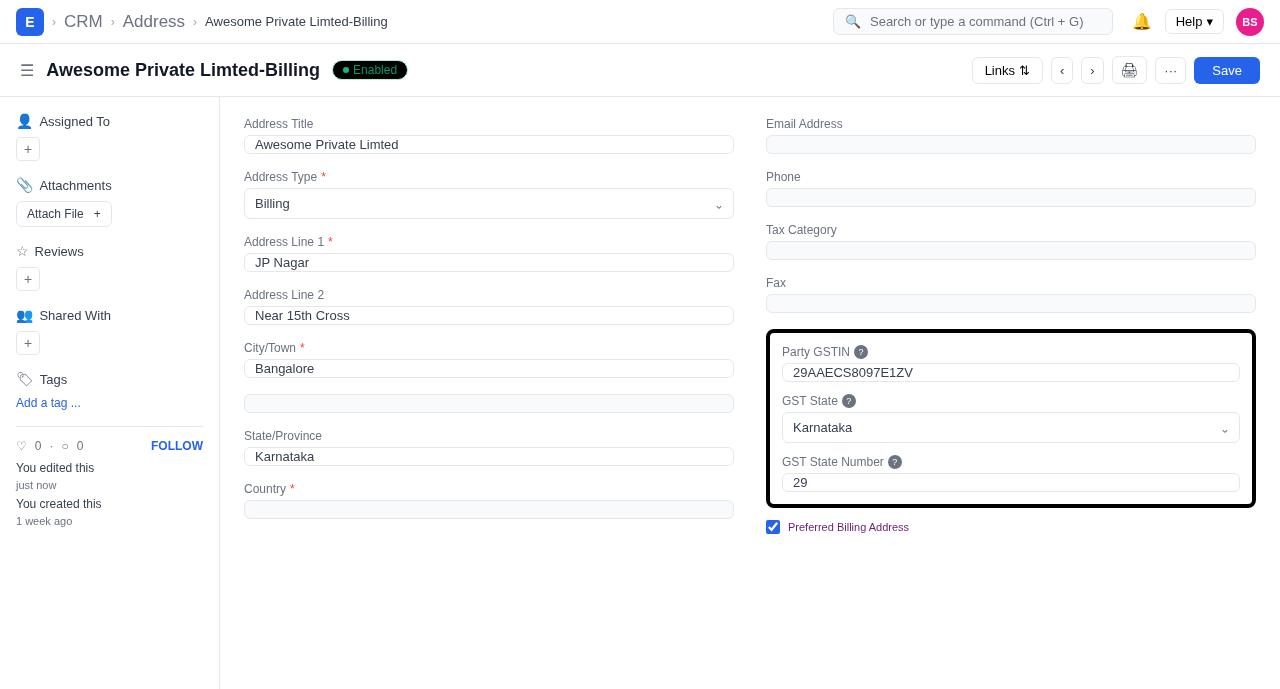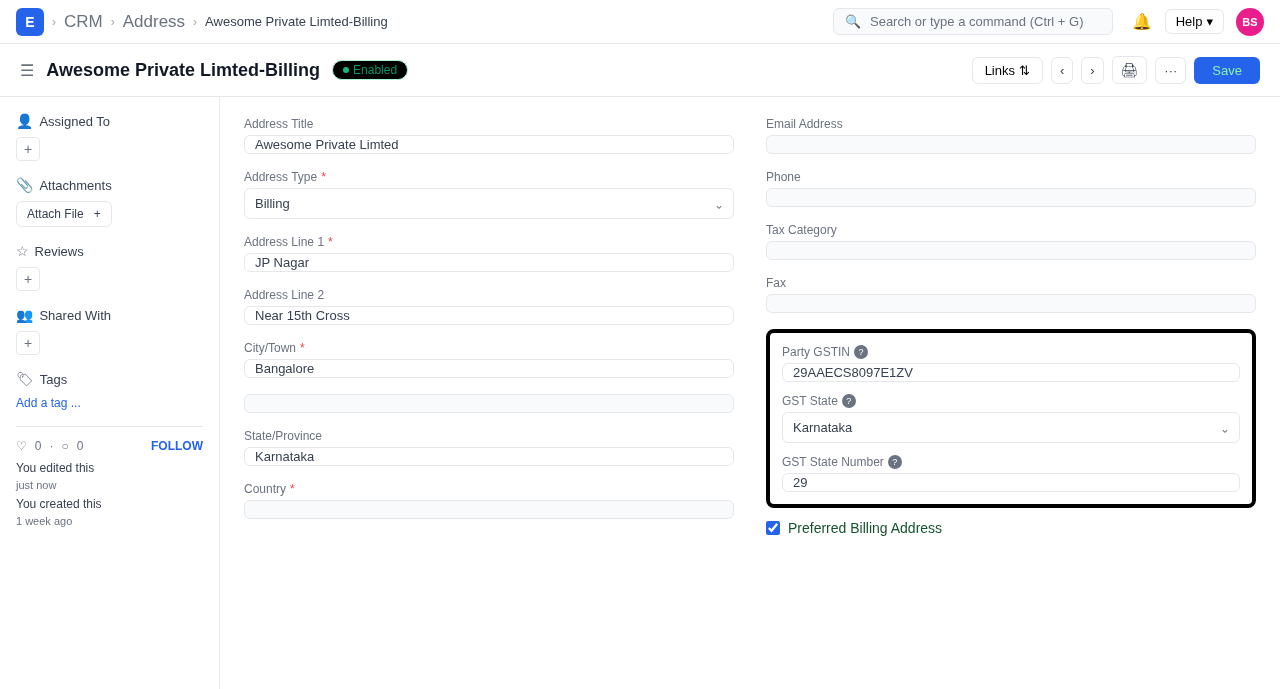--- a/index.html
+++ b/index.html
@@ -50,21 +50,21 @@
     }
     .print-btn {
       border: 1px solid #e5e7eb; border-radius: 6px; padding: 5px 8px; background: #fff;
       cursor: pointer; font-size: 14px; color: #374151;
     }
     .more-btn {
       border: 1px solid #e5e7eb; border-radius: 6px; padding: 5px 8px; background: #fff;
       cursor: pointer; font-size: 13px; color: #374151;
     }
     .save-btn {
-      background: #2563eb; color: #86efac; border: none; border-radius: 6px; padding: 6px 18px;
+      background: #2563eb; color: #ffffff; border: none; border-radius: 6px; padding: 6px 18px;
       cursor: pointer; font-size: 13px; font-weight: 500;
     }
 
     
     .main-layout { display: flex; height: calc(100vh - 88px); overflow: hidden; }
 
     
     .sidebar {
       width: 220px; min-width: 220px; border-right: 1px solid #e5e7eb; padding: 16px;
       overflow-y: auto; background: #fff;
@@ -118,21 +118,21 @@
     
     .highlight-box {
       border: 4px solid #000000; border-radius: 8px; padding: 12px; margin-top: 4px;
     }
     .highlight-box .form-group { margin-bottom: 12px; }
     .highlight-box .form-group:last-child { margin-bottom: 0; }
 
     
     .checkbox-group { display: flex; align-items: center; gap: 8px; margin-top: 12px; }
     .checkbox-input { width: 14px; height: 14px; accent-color: #2563eb; cursor: pointer; }
-    .checkbox-label { font-size: 14px; color: #14532d; }
+    .checkbox-label { font-size: 11px; color: #701a75; }
 
     
     .help-icon {
       display: inline-flex; align-items: center; justify-content: center;
       width: 14px; height: 14px; border-radius: 50%; background: #6b7280; color: #fff;
       font-size: 9px; cursor: pointer;
     }
   </style>
 </head>
 <body>

